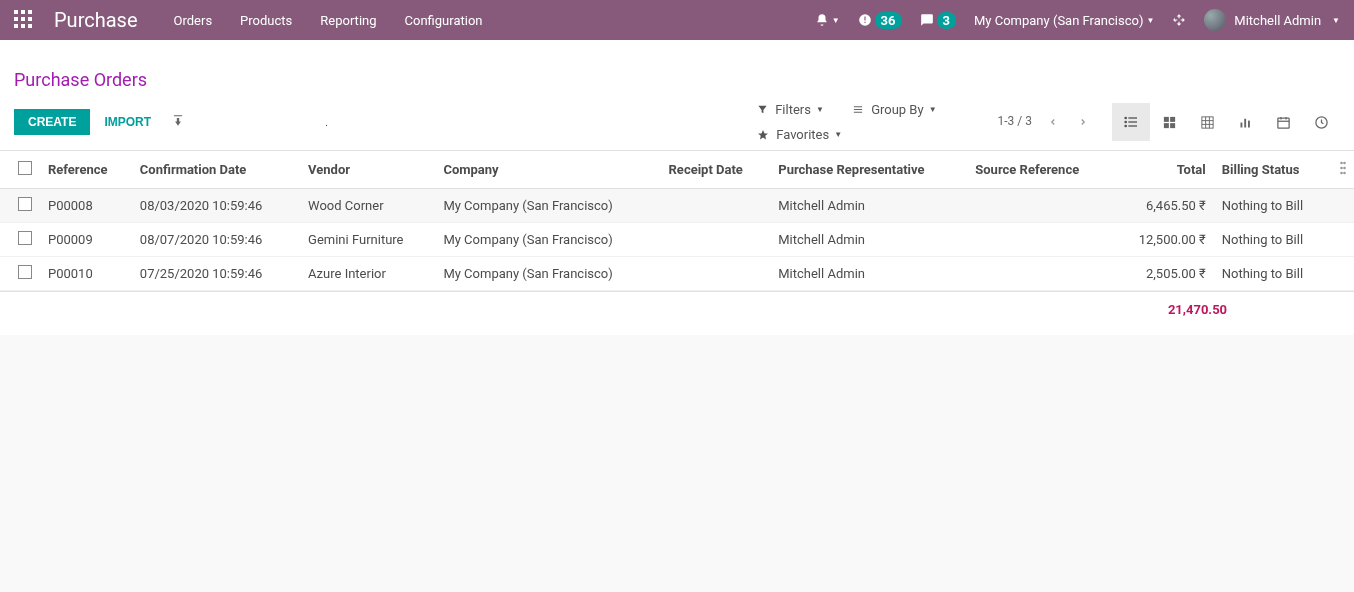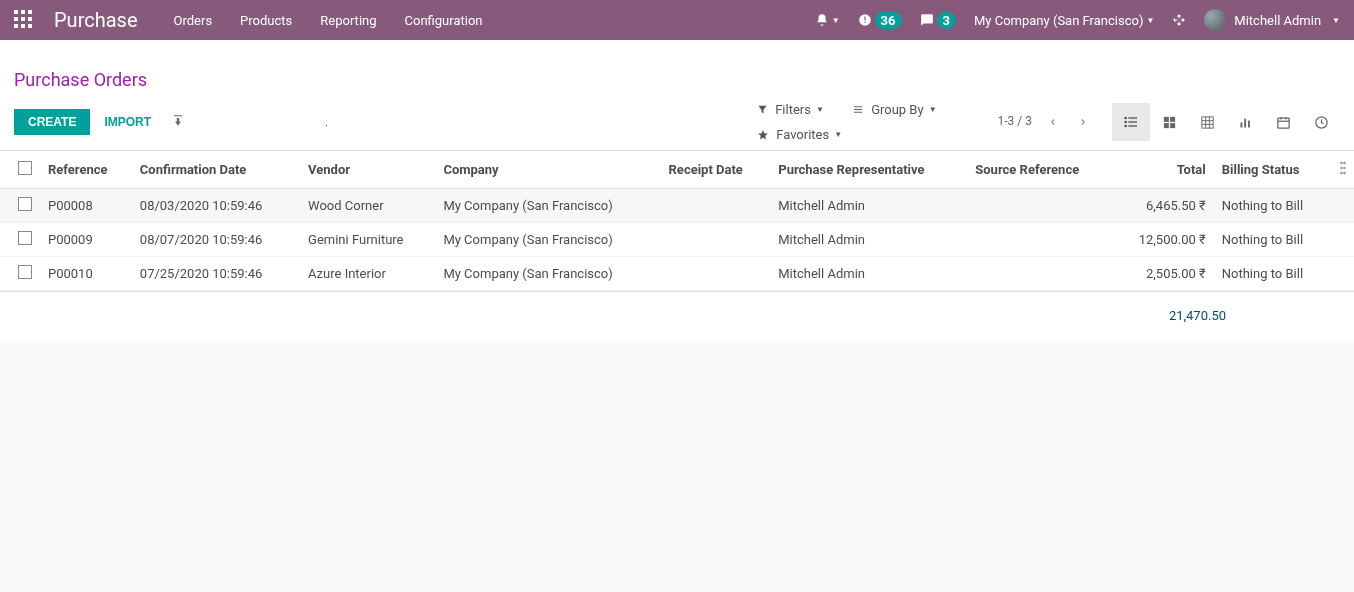--- a/index.html
+++ b/index.html
@@ -39,21 +39,21 @@
 .view-btn.active { background: #e9e9e9; }
 .searchopt-wrap { display: flex; flex-direction: column; gap: 10px; }
 .table-wrap { background: #fff; border-bottom: 1px solid #e0e0e0; }
 table { width: 100%; border-collapse: collapse; }
 th { text-align: left; font-weight: 700; color: #4c4c4c; font-size: 13px; padding: 10px 8px; border-bottom: 1px solid #e0e0e0; background:#fff; white-space: nowrap; }
 th.right, td.right { text-align: right; }
 td { padding: 8px 8px; font-size: 13px; color: #4c4c4c; border-bottom: 1px solid #f0f0f0; white-space: nowrap; }
 tr.data-row:first-child { background: #f7f7f7; }
 .chk { width: 14px; height: 14px; border: 1px solid #888; display: inline-block; cursor: pointer; background:#fff;}
 th:first-child, td:first-child { width: 32px; text-align: center; padding-left:18px;}
-.total-row td { border-bottom: none; padding-top: 16px; padding-bottom:18px; font-weight:400; color:#0c4a6e; }
+.total-row td { border-bottom: none; padding-top: 10px; padding-bottom:18px; font-weight:700; color:#be185d; }
 .cp-right { display:flex; align-items:center; }
 .col-drag { width:12px; }
 </style>
 </head>
 <body>
 
 <div class="navbar">
   <span class="apps-icon">
     <svg width="18" height="18" viewBox="0 0 18 18">
         <g fill="#fff">

